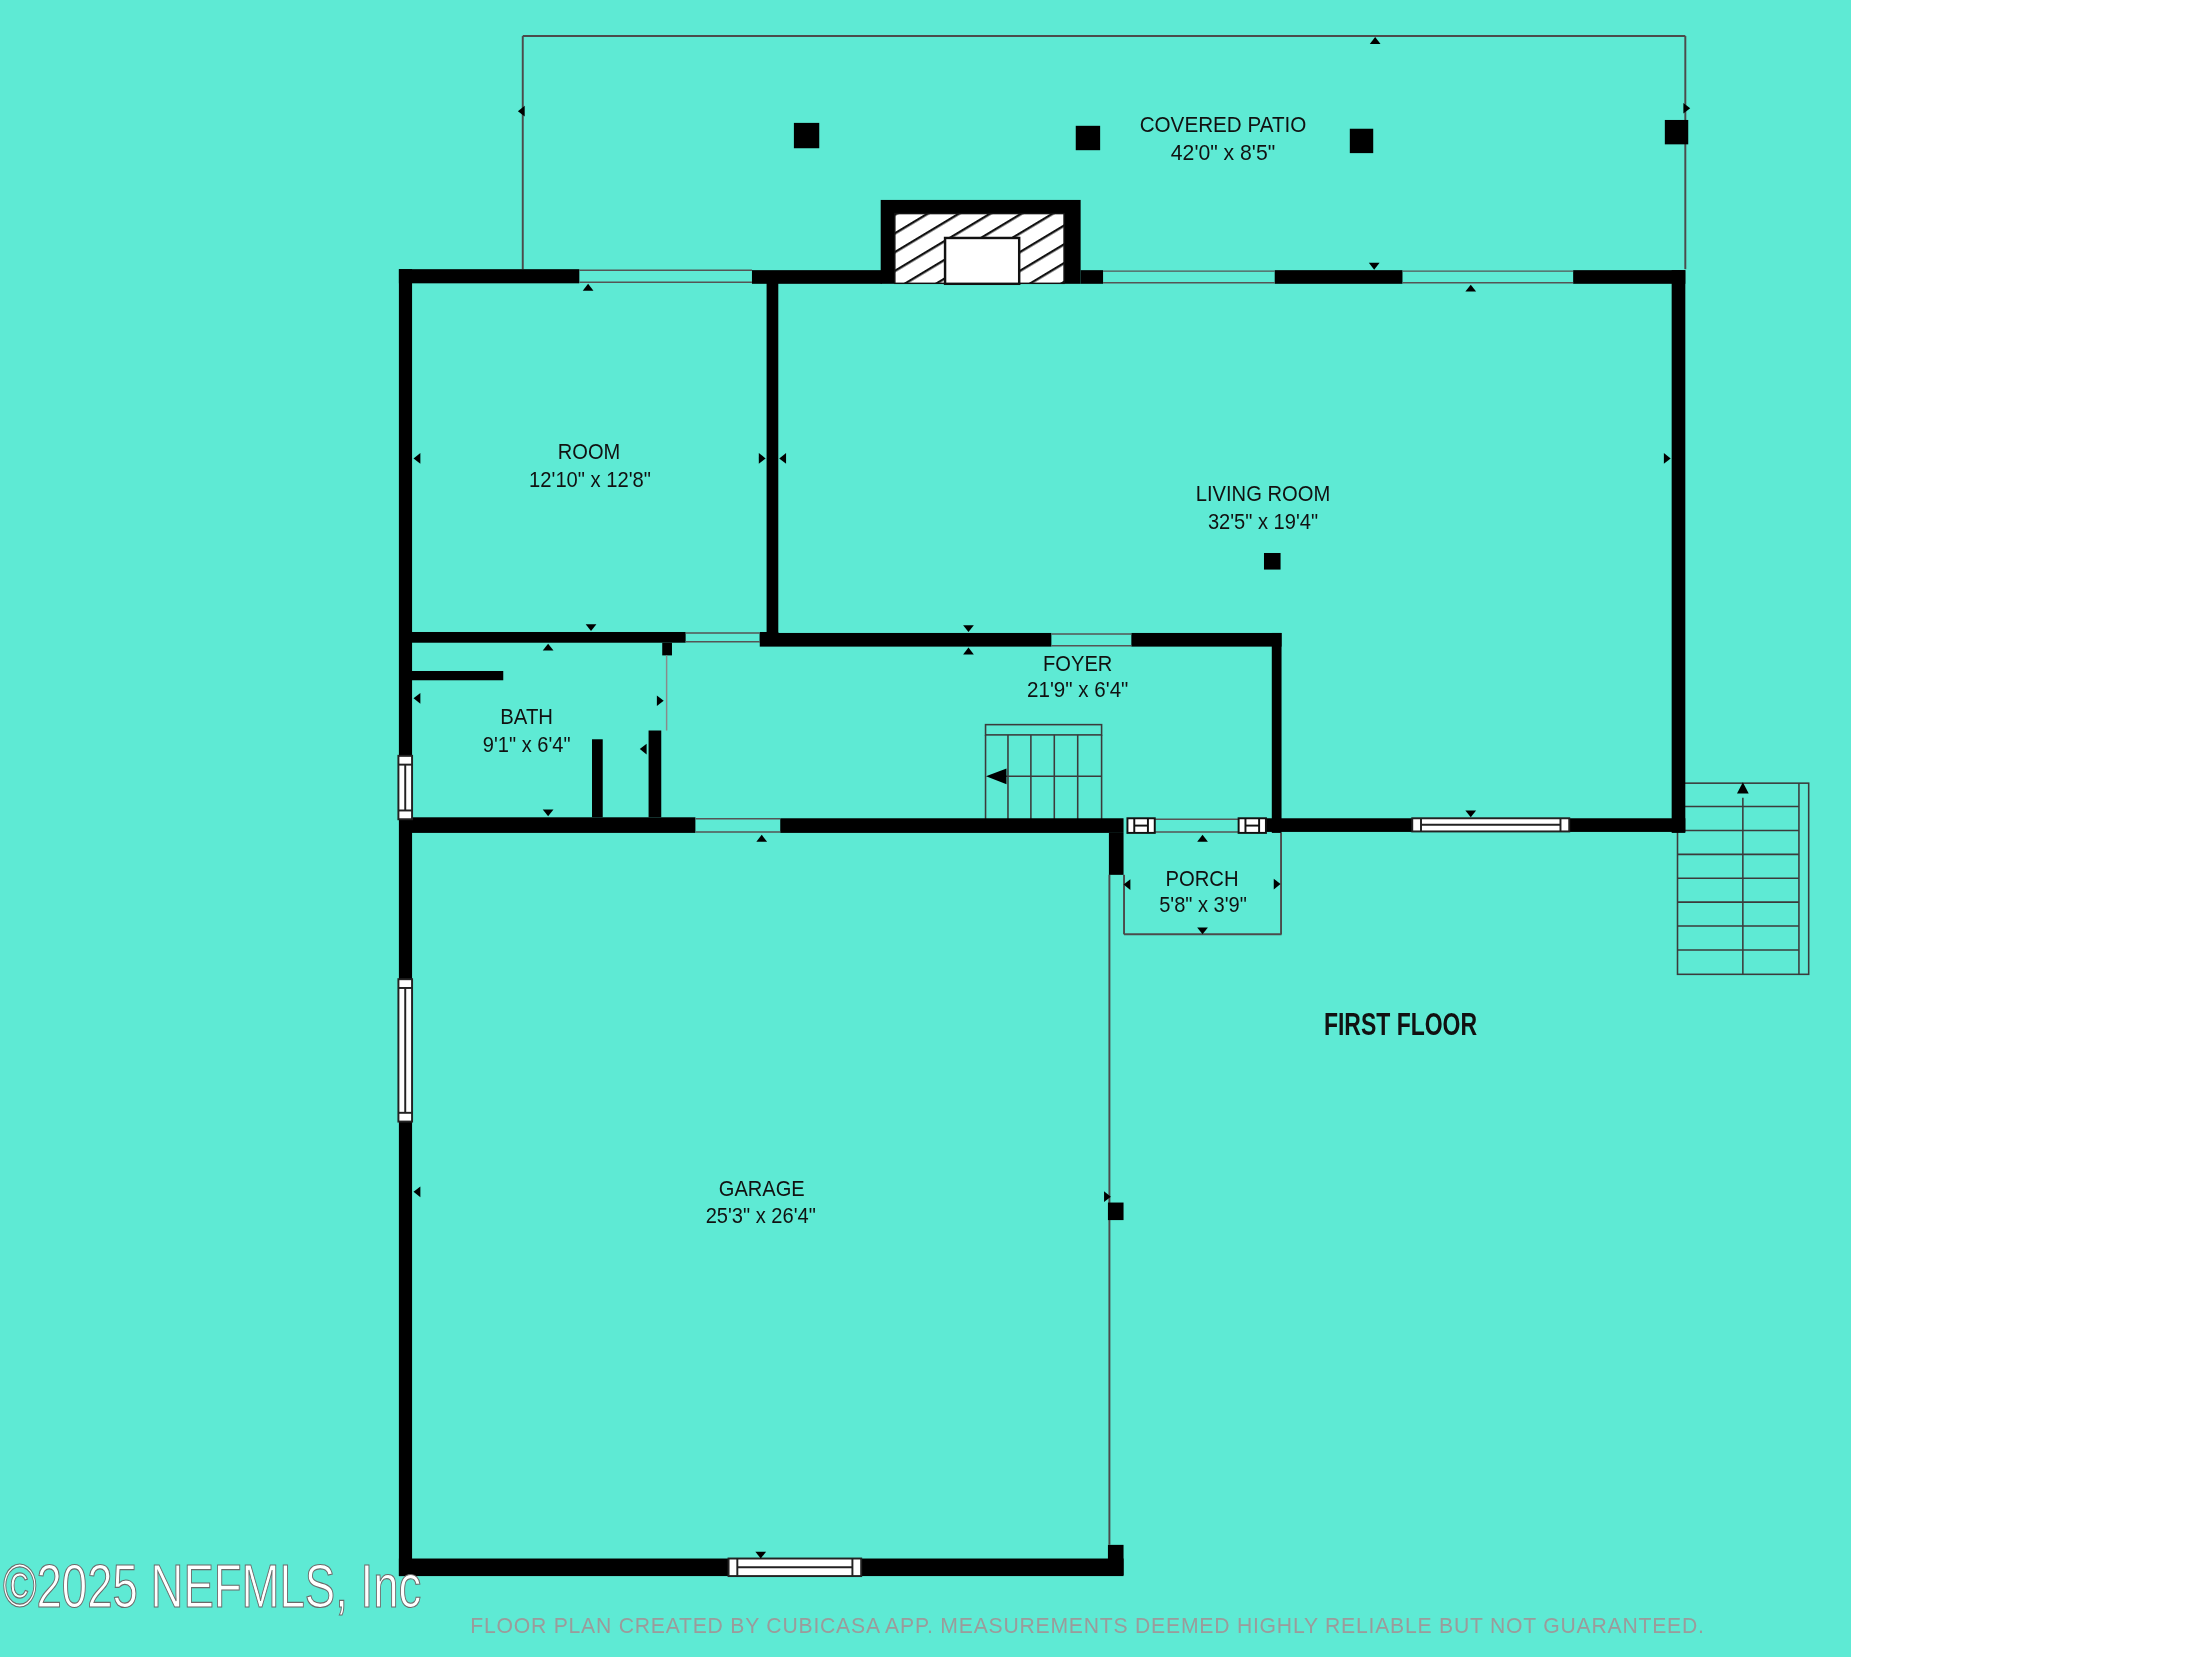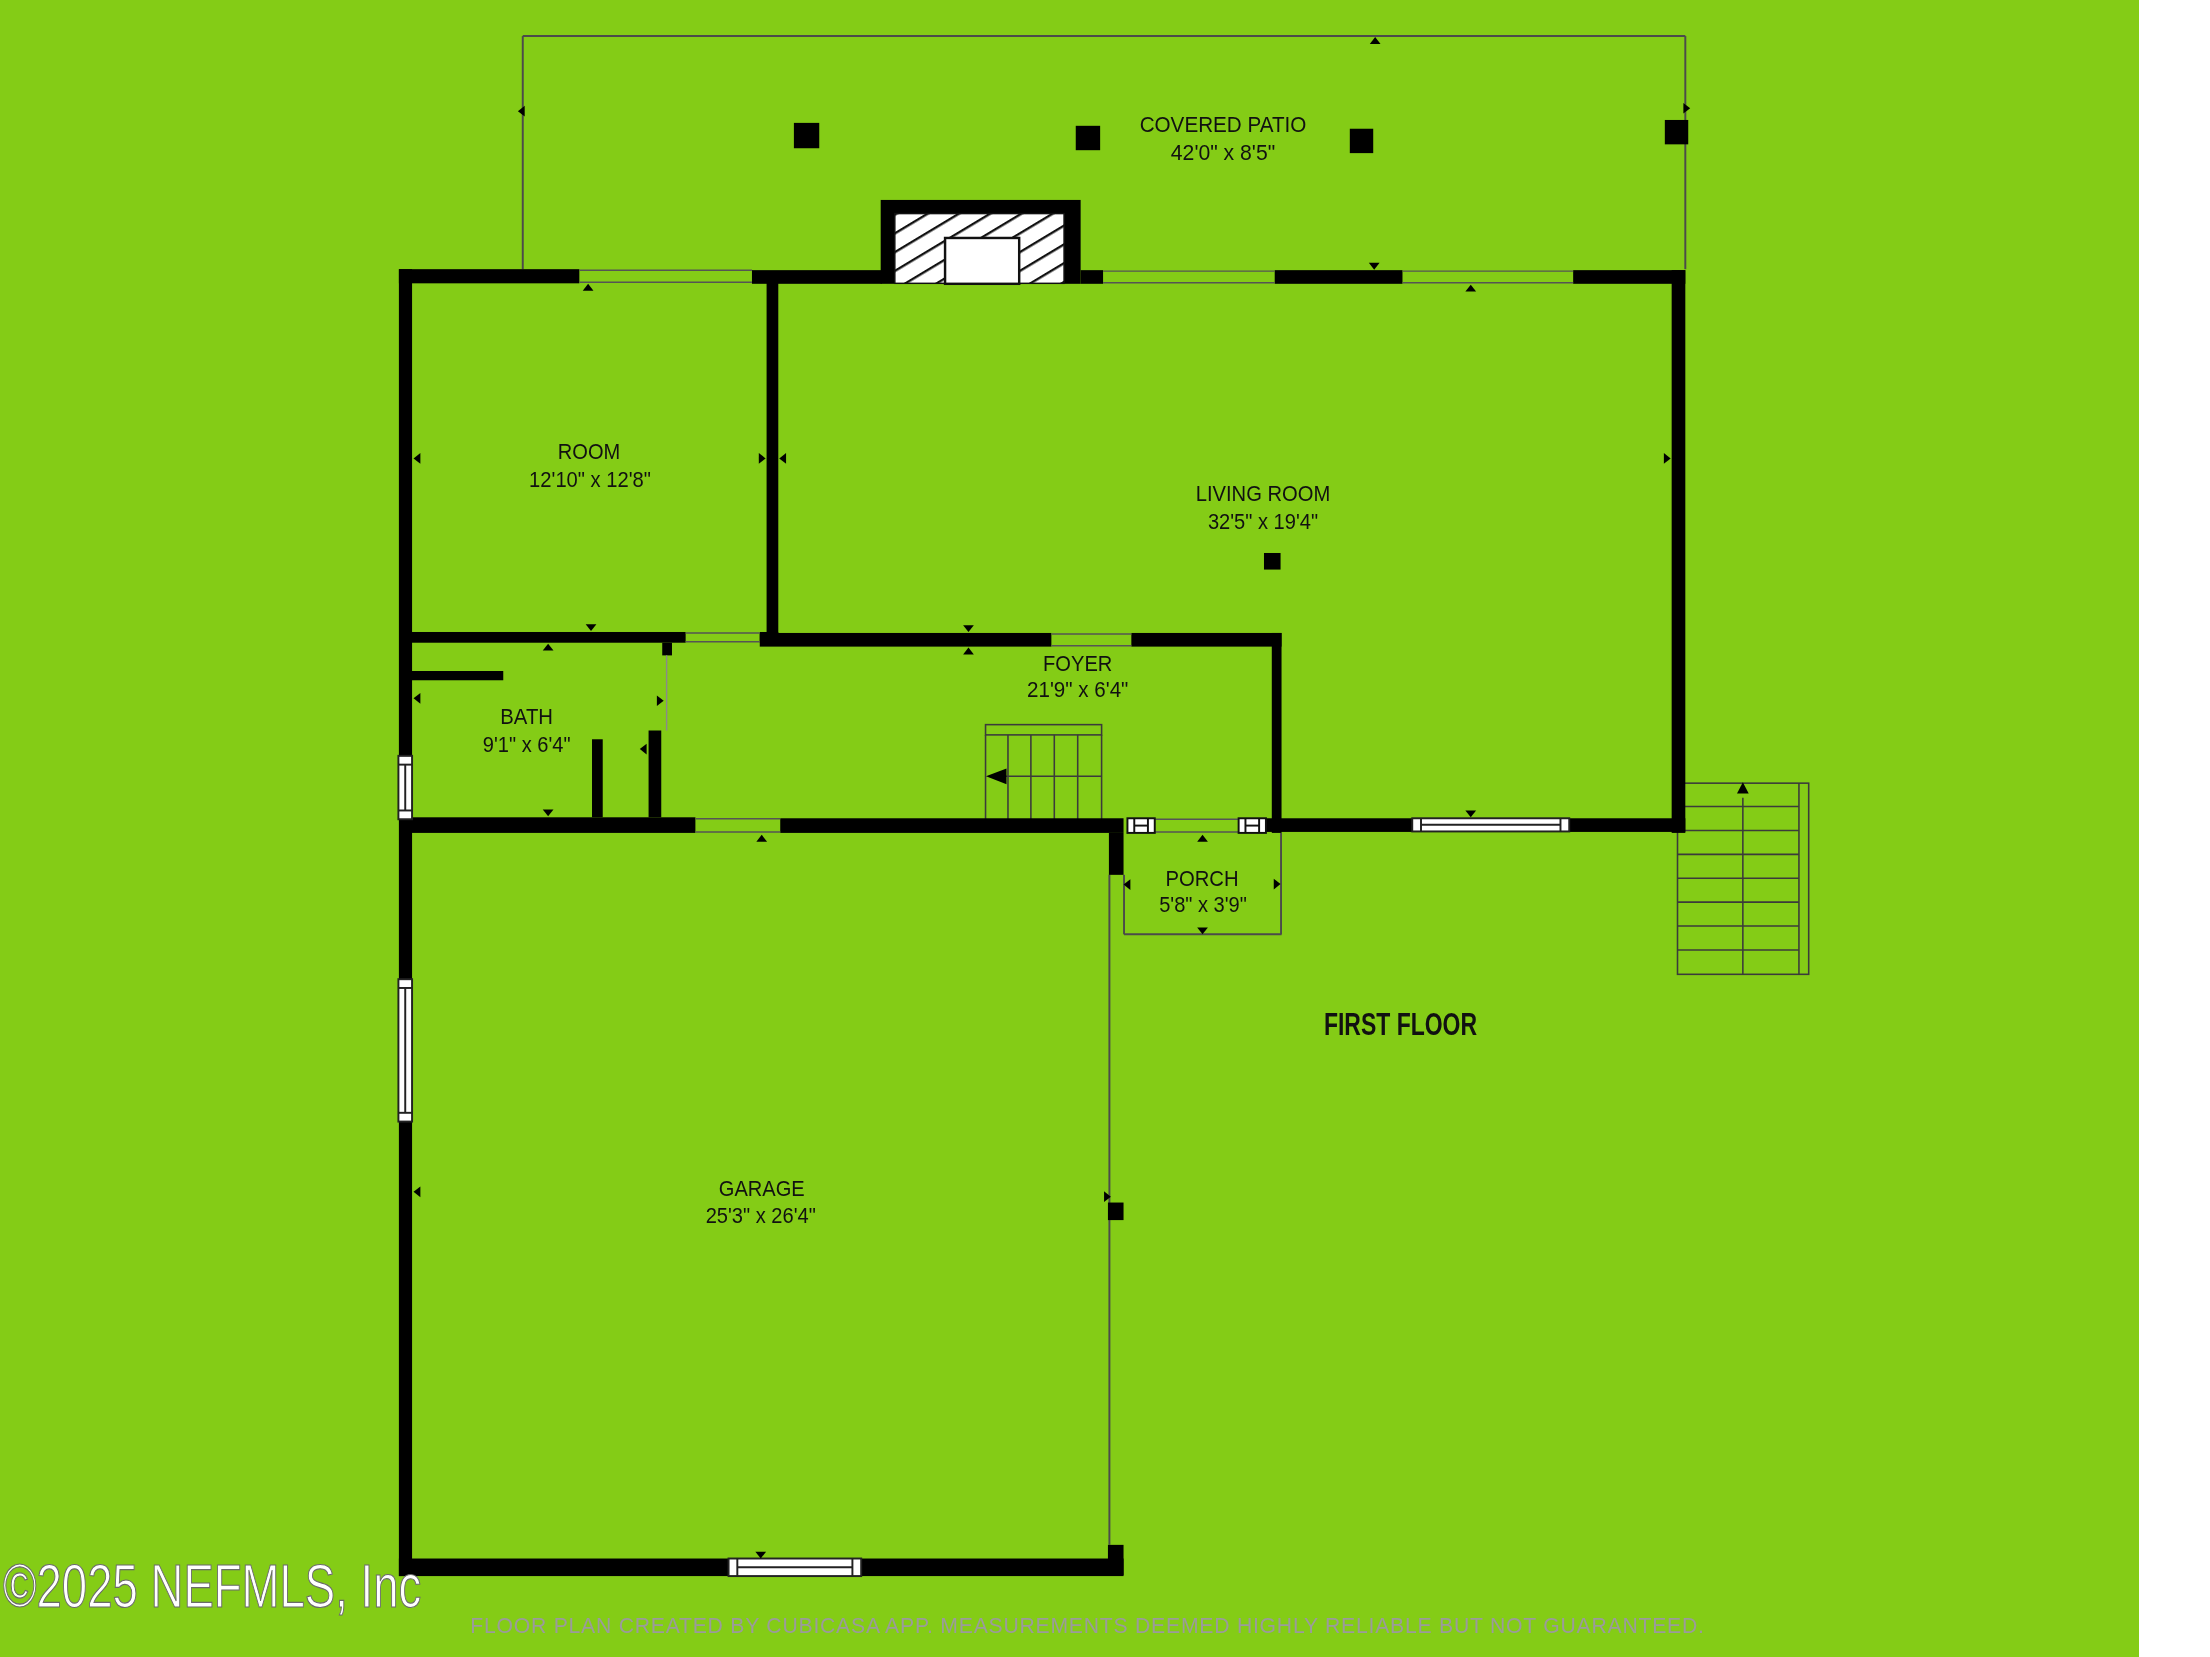--- a/index.html
+++ b/index.html
@@ -1,16 +1,16 @@
 <!DOCTYPE html>
 <html><head>
 <meta charset="utf-8">
 <style>
   html,body{margin:0;padding:0;background:#fff;}
-  .page{position:relative;width:2139px;height:1658px;background:#84cc16;overflow:hidden;
+  .page{position:relative;width:1851px;height:1658px;background:#5eead4;overflow:hidden;
         font-family:"Liberation Sans", sans-serif;}
   svg{position:absolute;left:0;top:0;}
   text{font-family:"Liberation Sans", sans-serif;fill:#111;}
   .lbl{font-size:23.5px;}
   .dim{font-size:23.5px;}
   .ff{font-size:32px;font-weight:bold;fill:#111;}
   .foot{font-size:21.7px;fill:#9b9b9b;letter-spacing:0.8px;}
   .wm{font-size:62px;fill:#ffffff;}
 </style>
 </head>

